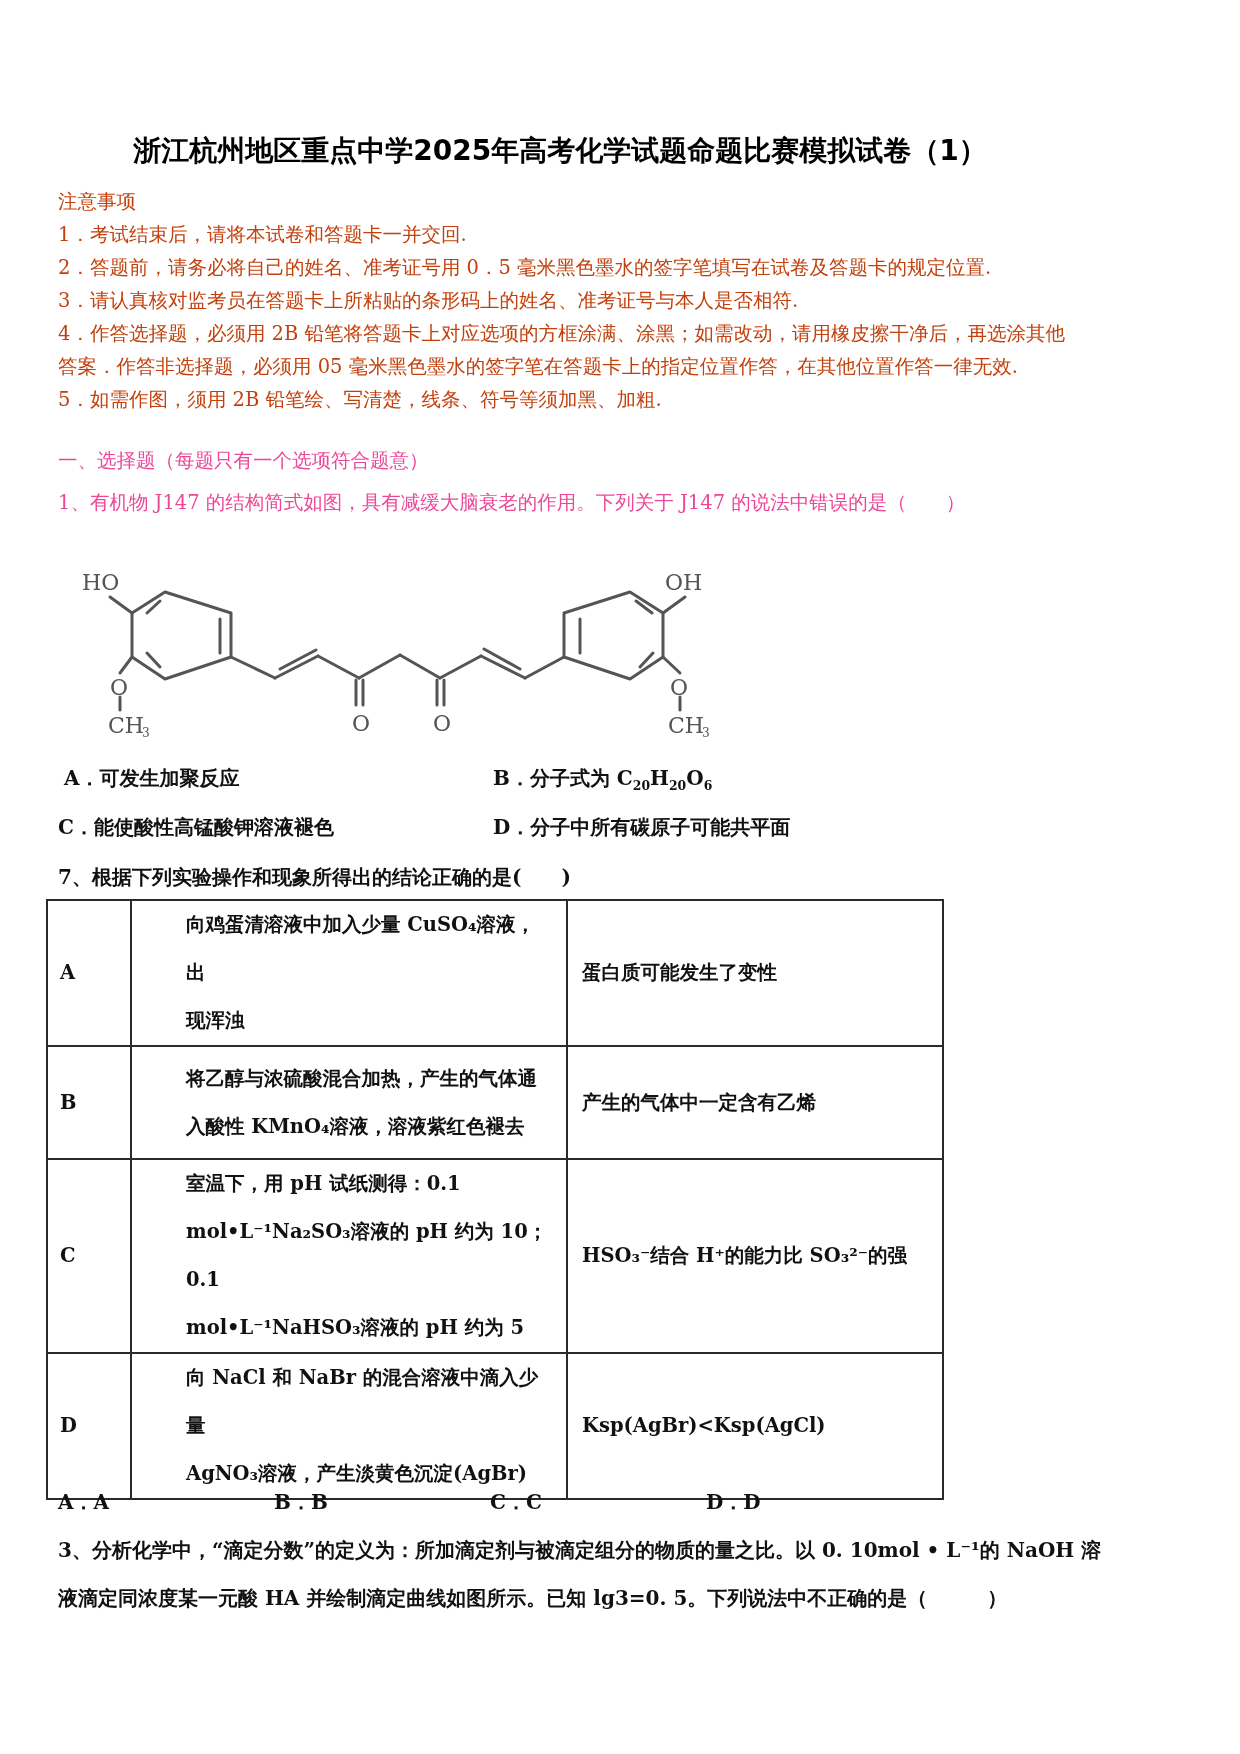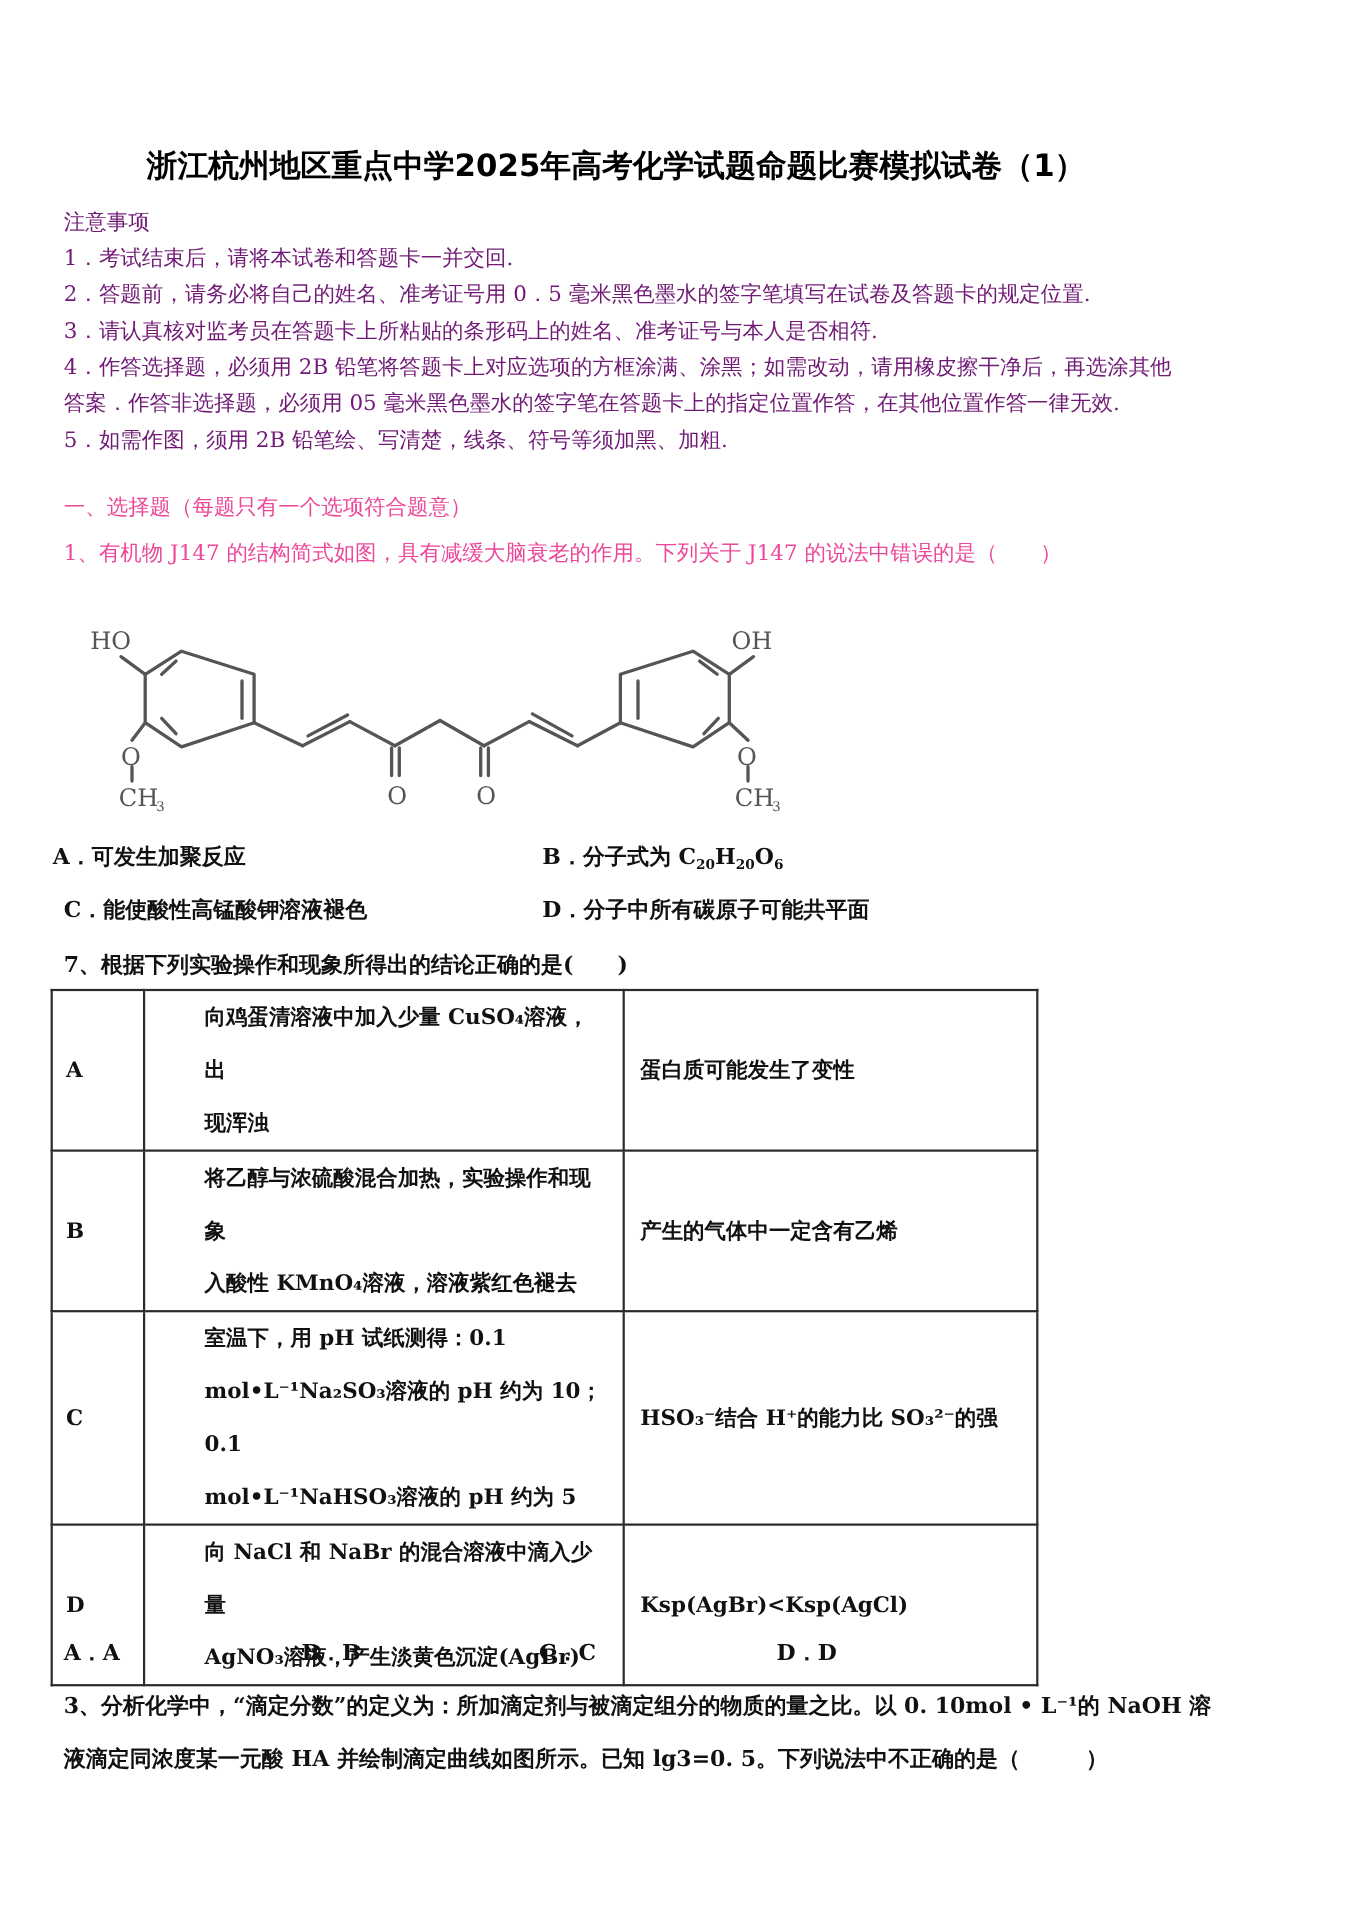--- a/index.html
+++ b/index.html
@@ -7,21 +7,21 @@
     width: 1240px; height: 1754px; position: relative; overflow: hidden;
     font-family: "DejaVu Serif", "Liberation Serif", serif;
     color: #111111;
   }
   .abs { position: absolute; white-space: nowrap; }
   .title {
     left: 0; width: 1120px; top: 132px; text-align: center;
     font-family: "DejaVu Sans", "Liberation Sans", sans-serif;
     font-weight: bold; font-size: 28px; letter-spacing: 0px; color: #000;
   }
-  .notice { font-size: 19.5px; line-height: 33px; color: #701a75; }
+  .notice { font-size: 19.5px; line-height: 33px; color: #c2410c; }
   .body-text { font-size: 19.5px; color: #ec4899; }
   .opt { font-size: 20px; font-weight: bold; }
   sub, sup { font-size: 0.62em; line-height: 0; }
   
   .exp-table {
     position: absolute; left: 46px; top: 899px; width: 898px;
     border-collapse: collapse; table-layout: fixed;
     font-size: 19.5px;
   }
   .exp-table td {
@@ -102,41 +102,41 @@
     <text x="590" y="140">O</text>
     <text x="28" y="178">CH</text>
     <text x="62" y="182" font-size="12">3</text>
     <text x="588" y="178">CH</text>
     <text x="622" y="182" font-size="12">3</text>
     <text x="272" y="176">O</text>
     <text x="353" y="176">O</text>
   </g>
 </svg>
 
-<div class="abs opt" style="left:48px; top:765px;">A．可发生加聚反应</div>
+<div class="abs opt" style="left:64px; top:765px;">A．可发生加聚反应</div>
 <div class="abs opt" style="left:493px; top:765px;"><span>B．分子式为 C</span><sub>20</sub><span>H</span><sub>20</sub><span>O</span><sub>6</sub></div>
 <div class="abs opt" style="left:58px; top:814px;">C．能使酸性高锰酸钾溶液褪色</div>
 <div class="abs opt" style="left:493px; top:814px;">D．分子中所有碳原子可能共平面</div>
 
 <div class="abs opt" style="left:58px; top:864px;">7、根据下列实验操作和现象所得出的结论正确的是(　　)</div>
 
 <table class="exp-table">
   <tbody>
   <tr class="r-a">
     <td class="col-key">A</td>
     <td class="col-op">
       <span class="cell-line">向鸡蛋清溶液中加入少量 CuSO₄溶液，出</span>
       <span class="cell-line">现浑浊</span>
     </td>
     <td>蛋白质可能发生了变性</td>
   </tr>
   <tr class="r-b">
     <td class="col-key">B</td>
     <td class="col-op">
-      <span class="cell-line">将乙醇与浓硫酸混合加热，实验操作和现象</span>
+      <span class="cell-line">将乙醇与浓硫酸混合加热，产生的气体通</span>
       <span class="cell-line">入酸性 KMnO₄溶液，溶液紫红色褪去</span>
     </td>
     <td>产生的气体中一定含有乙烯</td>
   </tr>
   <tr class="r-c">
     <td class="col-key">C</td>
     <td class="col-op">
       <span class="cell-line">室温下，用 pH 试纸测得：0.1</span>
       <span class="cell-line">mol•L⁻¹Na₂SO₃溶液的 pH 约为 10；0.1</span>
       <span class="cell-line">mol•L⁻¹NaHSO₃溶液的 pH 约为 5</span>

